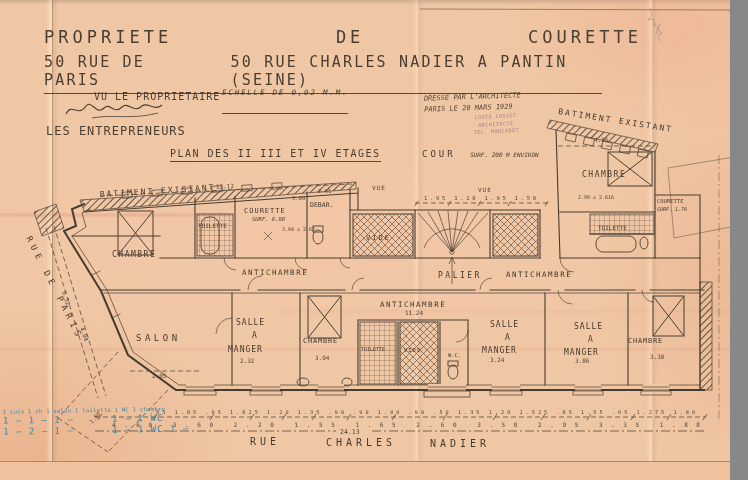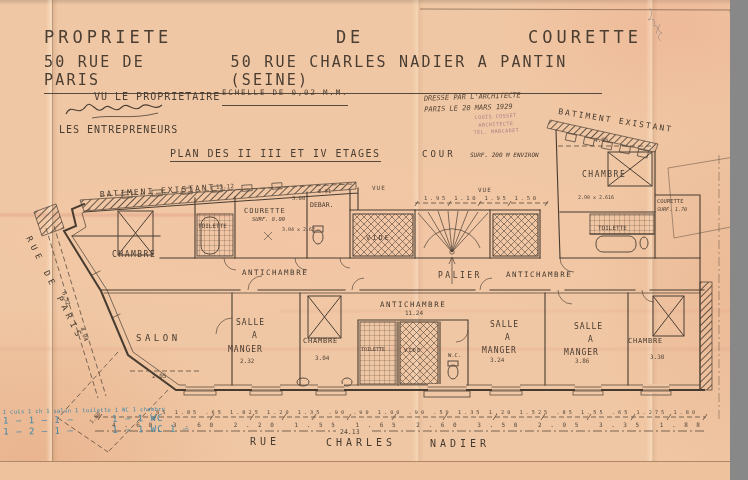--- a/index.html
+++ b/index.html
@@ -18,23 +18,23 @@
           background:linear-gradient(90deg,transparent,rgba(255,238,214,.55) 45%,rgba(140,95,60,.16) 58%,transparent);}
   .foldline{position:absolute;top:0;bottom:0;width:1px;background:rgba(110,70,40,.35);}
   .crease-h{position:absolute;height:6px;background:linear-gradient(180deg,transparent,rgba(210,130,110,.30) 50%,transparent);}
   .bottom-edge{position:absolute;left:0;right:0;top:461px;height:19px;background:#eec29c;border-top:1px solid rgba(100,65,40,.45);}
   
   .title{position:absolute;left:44px;top:27px;width:598px;display:flex;justify-content:space-between;
          font-size:17px;letter-spacing:4px;color:#4a3e33;}
   .subtitle{position:absolute;left:44px;top:53px;width:558px;display:flex;gap:40px;
             font-size:15px;letter-spacing:2.2px;border-bottom:1.3px solid #55483c;padding-bottom:4px;}
   .vu{position:absolute;left:54px;top:91px;font-size:10px;letter-spacing:1px;margin-left:40px;}
-  .entrep{position:absolute;left:59px;top:124px;font-size:10px;letter-spacing:1px;}
+  .entrep{position:absolute;left:46px;top:124px;font-size:12px;letter-spacing:1px;}
   .echelle{position:absolute;left:222px;top:88px;font-size:7.5px;letter-spacing:1.8px;
-           border-bottom:1px solid #55483c;padding-bottom:8px;}
+           border-bottom:1px solid #55483c;padding-bottom:16px;font-style:italic;}
   .archi{position:absolute;left:424px;top:92px;font-size:7px;font-style:italic;line-height:1.5;
          transform:rotate(-2deg);color:#584737;}
   .stamp{position:absolute;left:450px;top:113px;width:92px;text-align:center;transform:rotate(-3deg);
          color:#9b6b80;opacity:.8;font-size:5px;letter-spacing:.5px;line-height:1.5;}
   .plan-heading{position:absolute;left:170px;top:148px;font-size:10px;letter-spacing:1.5px;
                 border-bottom:1.2px solid #55483c;padding-bottom:2px;text-align:center;}
   .blue-notes{position:absolute;left:3px;top:407px;color:#3f86a8;transform:rotate(-1deg);line-height:1.25;}
   .blue-notes .l1{font-size:5.5px;letter-spacing:.3px;}
   .blue-notes .l2,.blue-notes .l3{font-size:9px;letter-spacing:1px;white-space:pre;}
   

